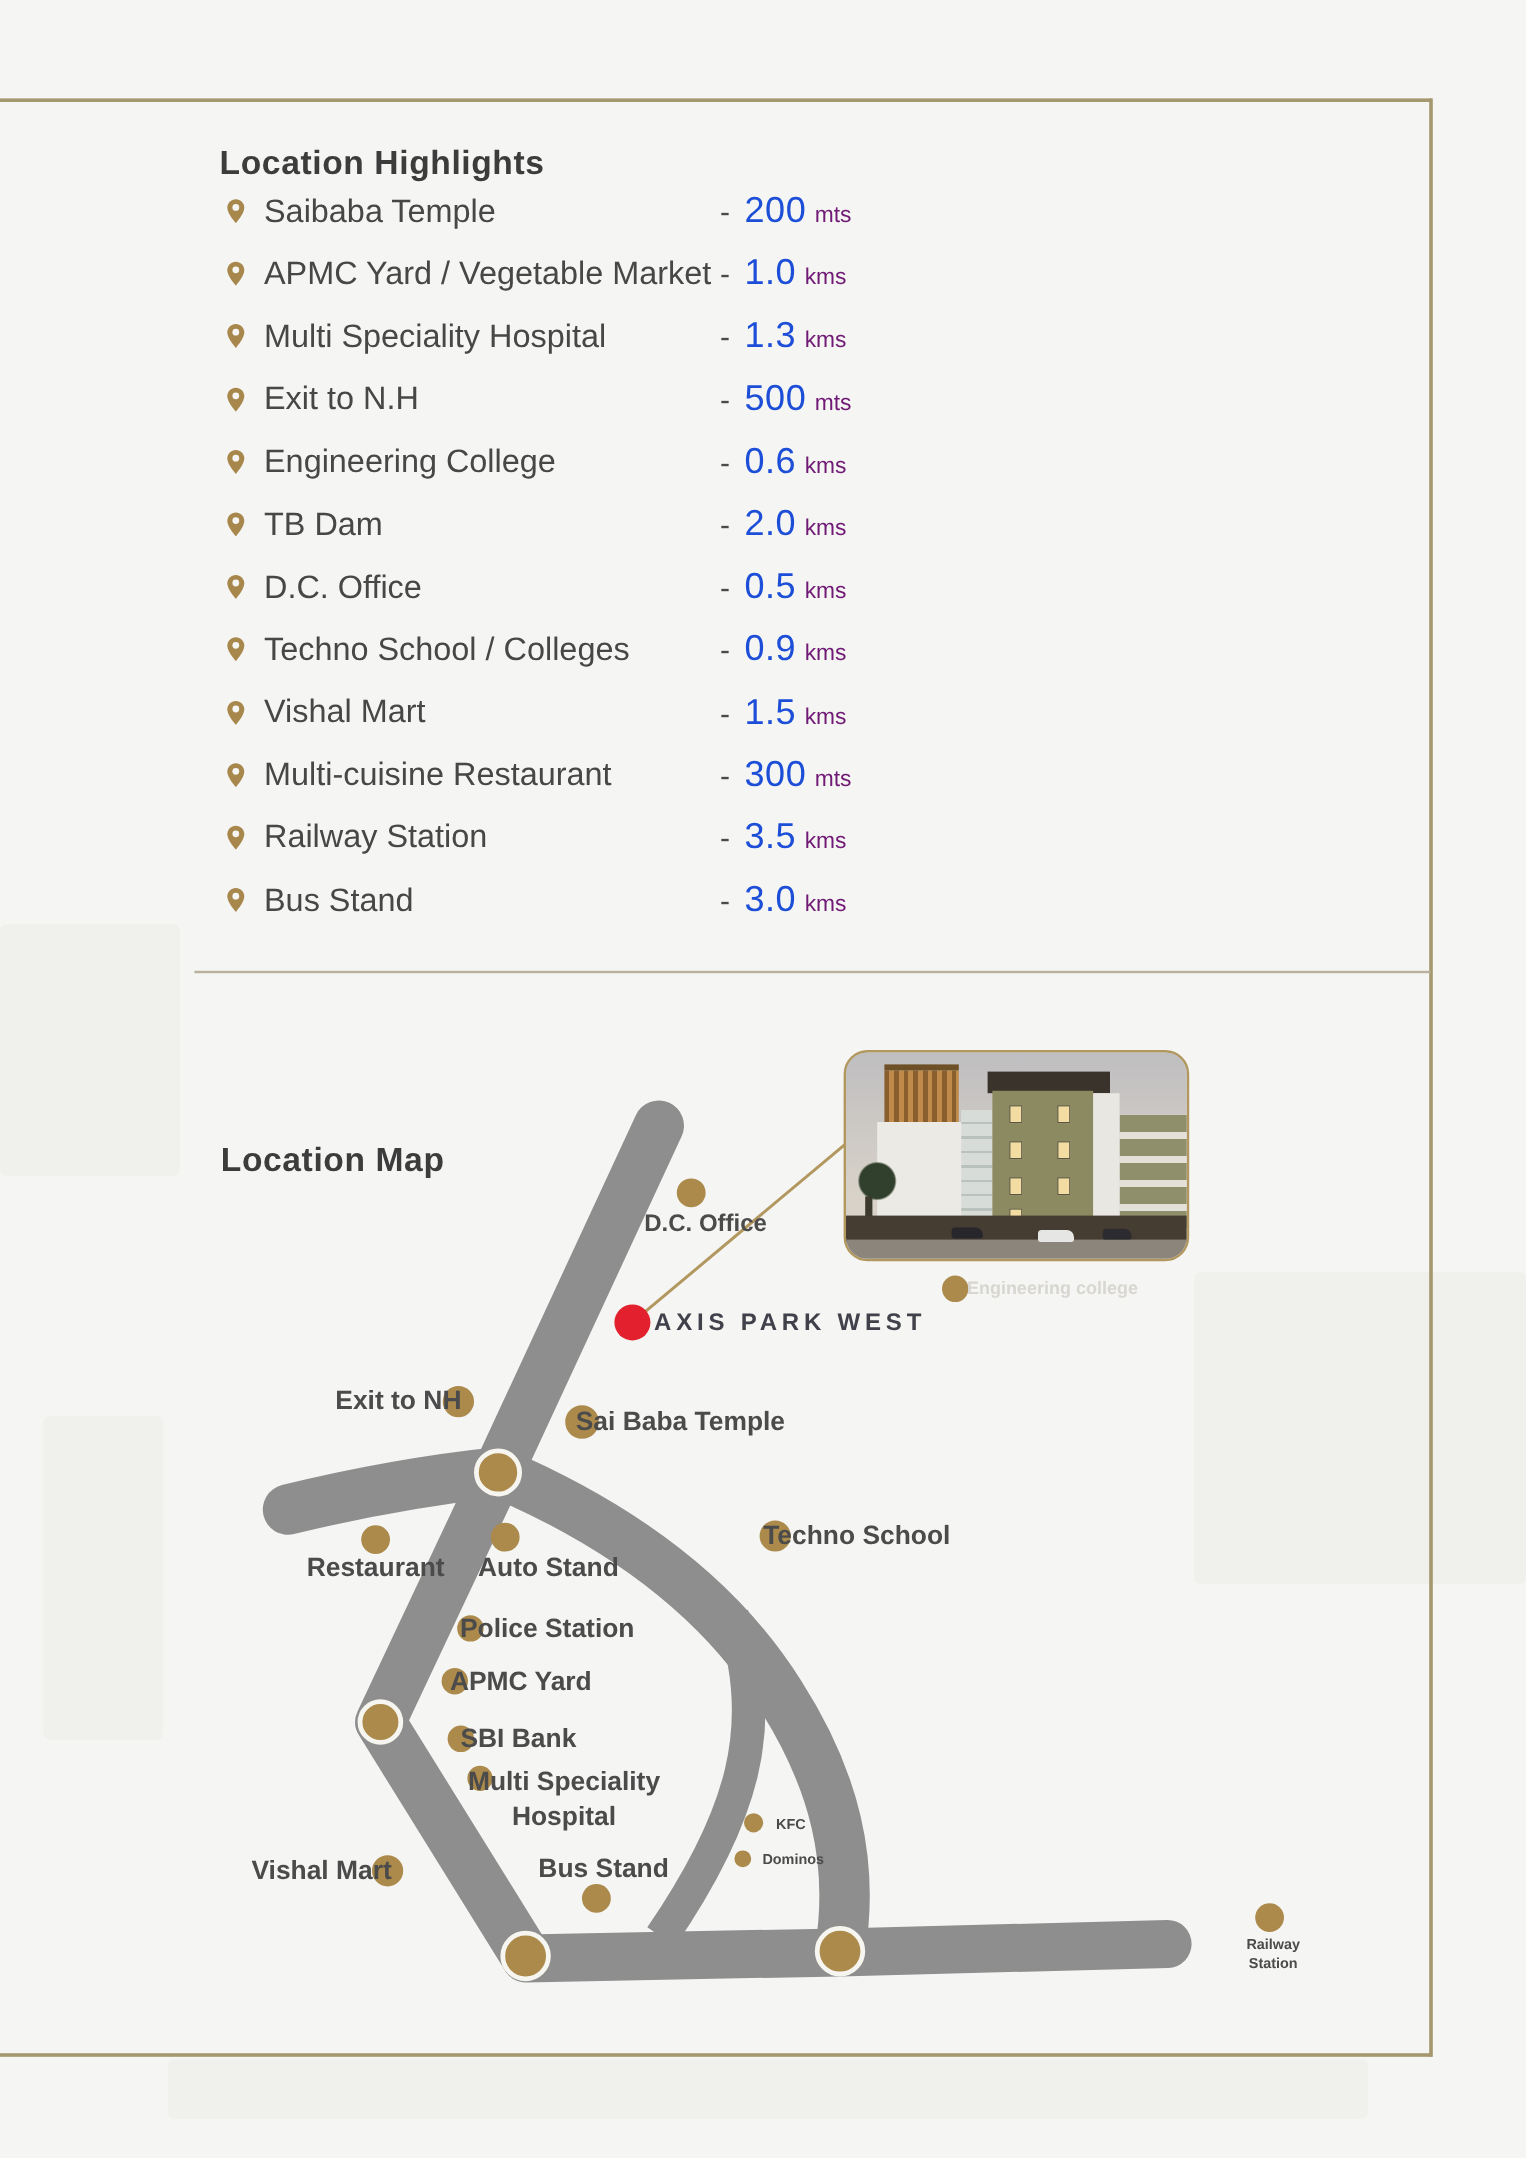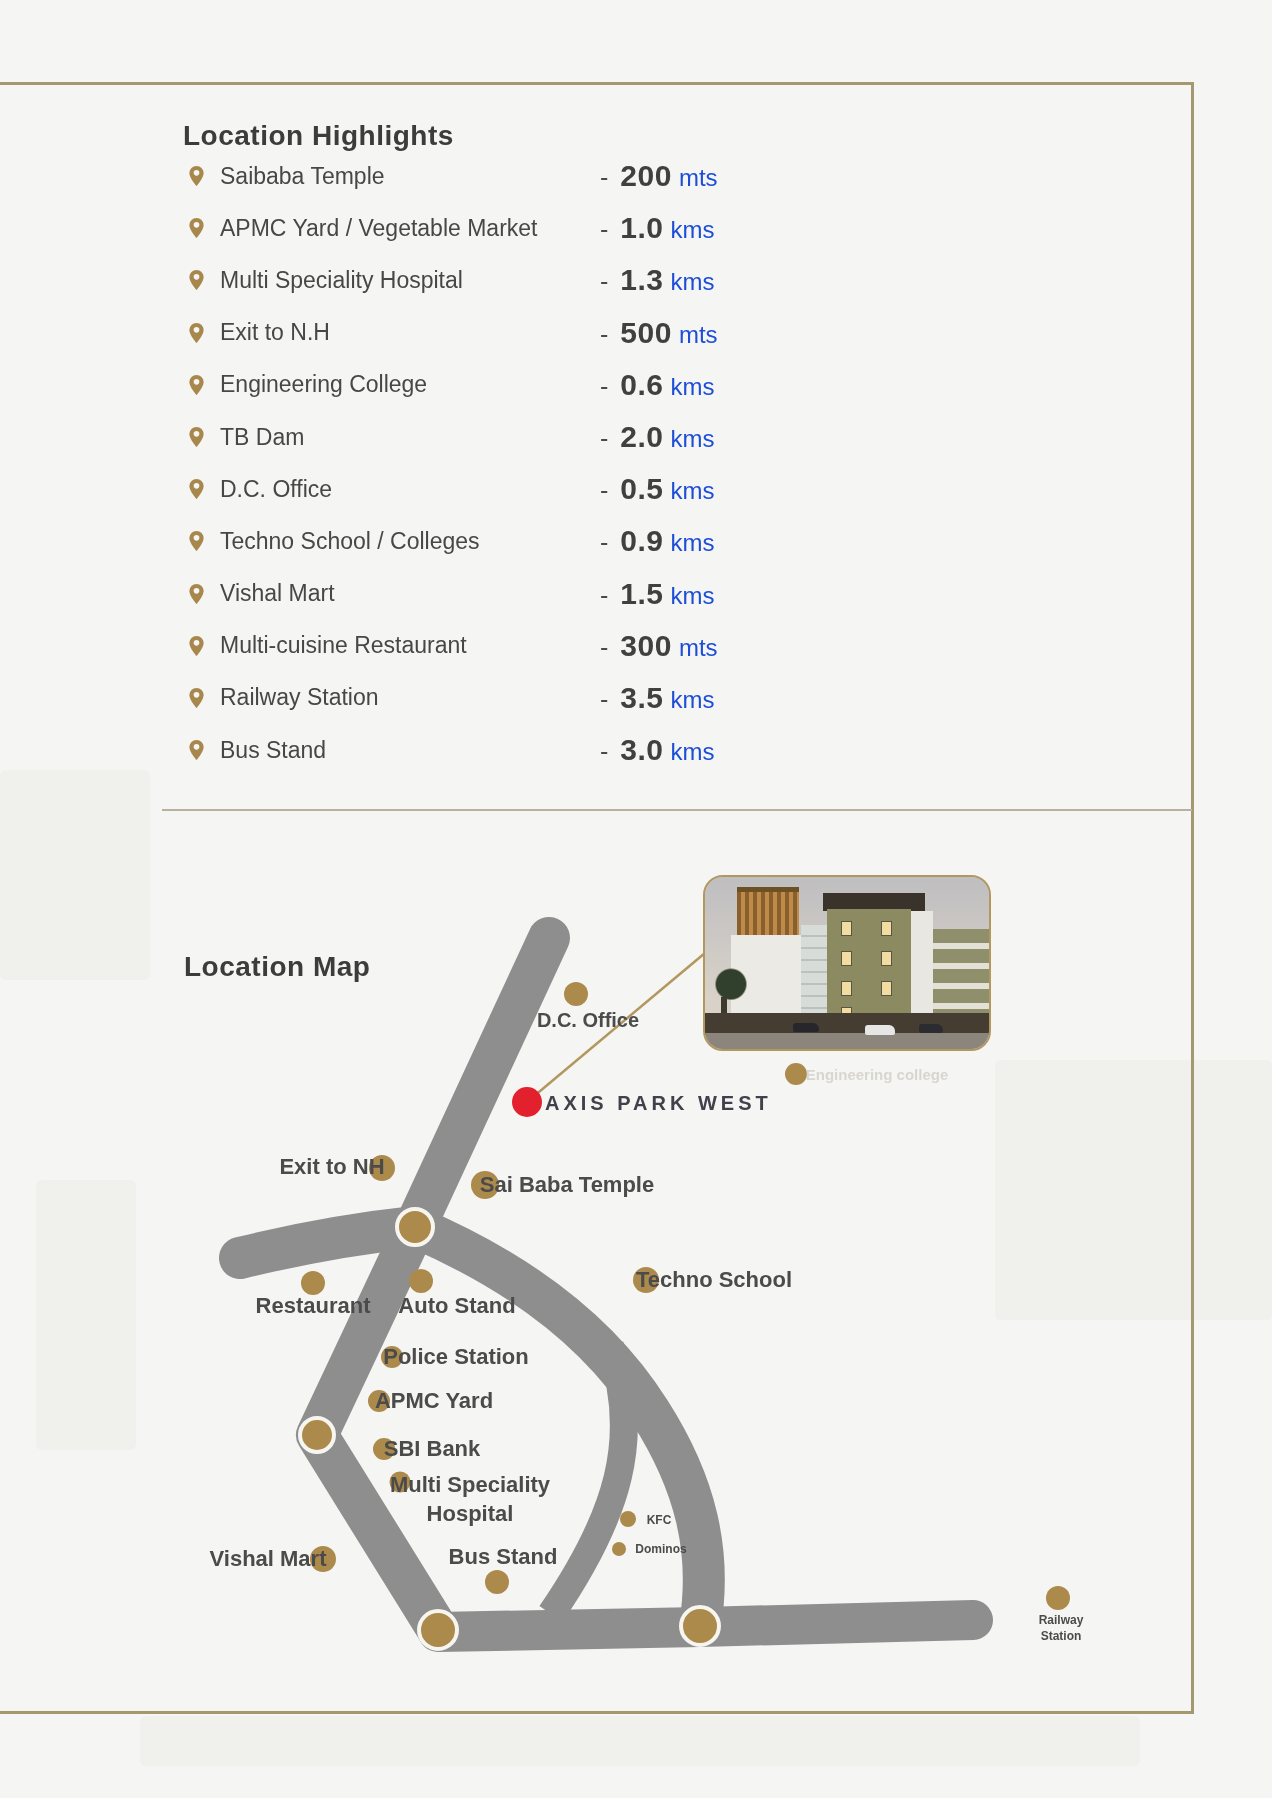--- a/index.html
+++ b/index.html
@@ -22,25 +22,25 @@
     position:absolute;font-size:28px;font-weight:600;color:#3c3c3c;
     letter-spacing:0.5px;white-space:nowrap;
   }
   #hl-title{left:183px;top:101px;}
   #map-title{left:184px;top:932px;}
 
   
   .hl-list{position:absolute;left:188px;top:150px;width:660px;}
   .hrow{height:52.2px;display:flex;align-items:center;}
   .pin{width:17px;height:22px;flex:0 0 17px;margin-right:15px;}
-  .hl-label{width:380px;font-size:23px;font-weight:500;color:#474747;}
+  .hl-label{width:380px;font-size:27px;font-weight:500;color:#474747;}
   .hl-dist{display:flex;align-items:baseline;}
   .hl-dash{font-size:25px;font-weight:400;color:#4a4a4a;margin-right:12px;}
-  .hl-num{font-size:30px;font-weight:700;color:#404040;letter-spacing:0.5px;}
-  .hl-unit{font-size:24px;font-weight:500;color:#1d4ed8;margin-left:7px;}
+  .hl-num{font-size:30px;font-weight:400;color:#1d4ed8;letter-spacing:0.5px;}
+  .hl-unit{font-size:19px;font-weight:500;color:#701a75;margin-left:7px;}
 
   .divider{position:absolute;left:162px;top:809px;width:1030px;height:2px;background:#b9b19e;}
 
   
   #map-svg{position:absolute;left:0;top:0;width:1272px;height:1798px;}
 
   
   .bcard{
     position:absolute;left:703px;top:875px;width:284px;height:172px;
     border:2px solid #b2975f;border-radius:20px;overflow:hidden;

